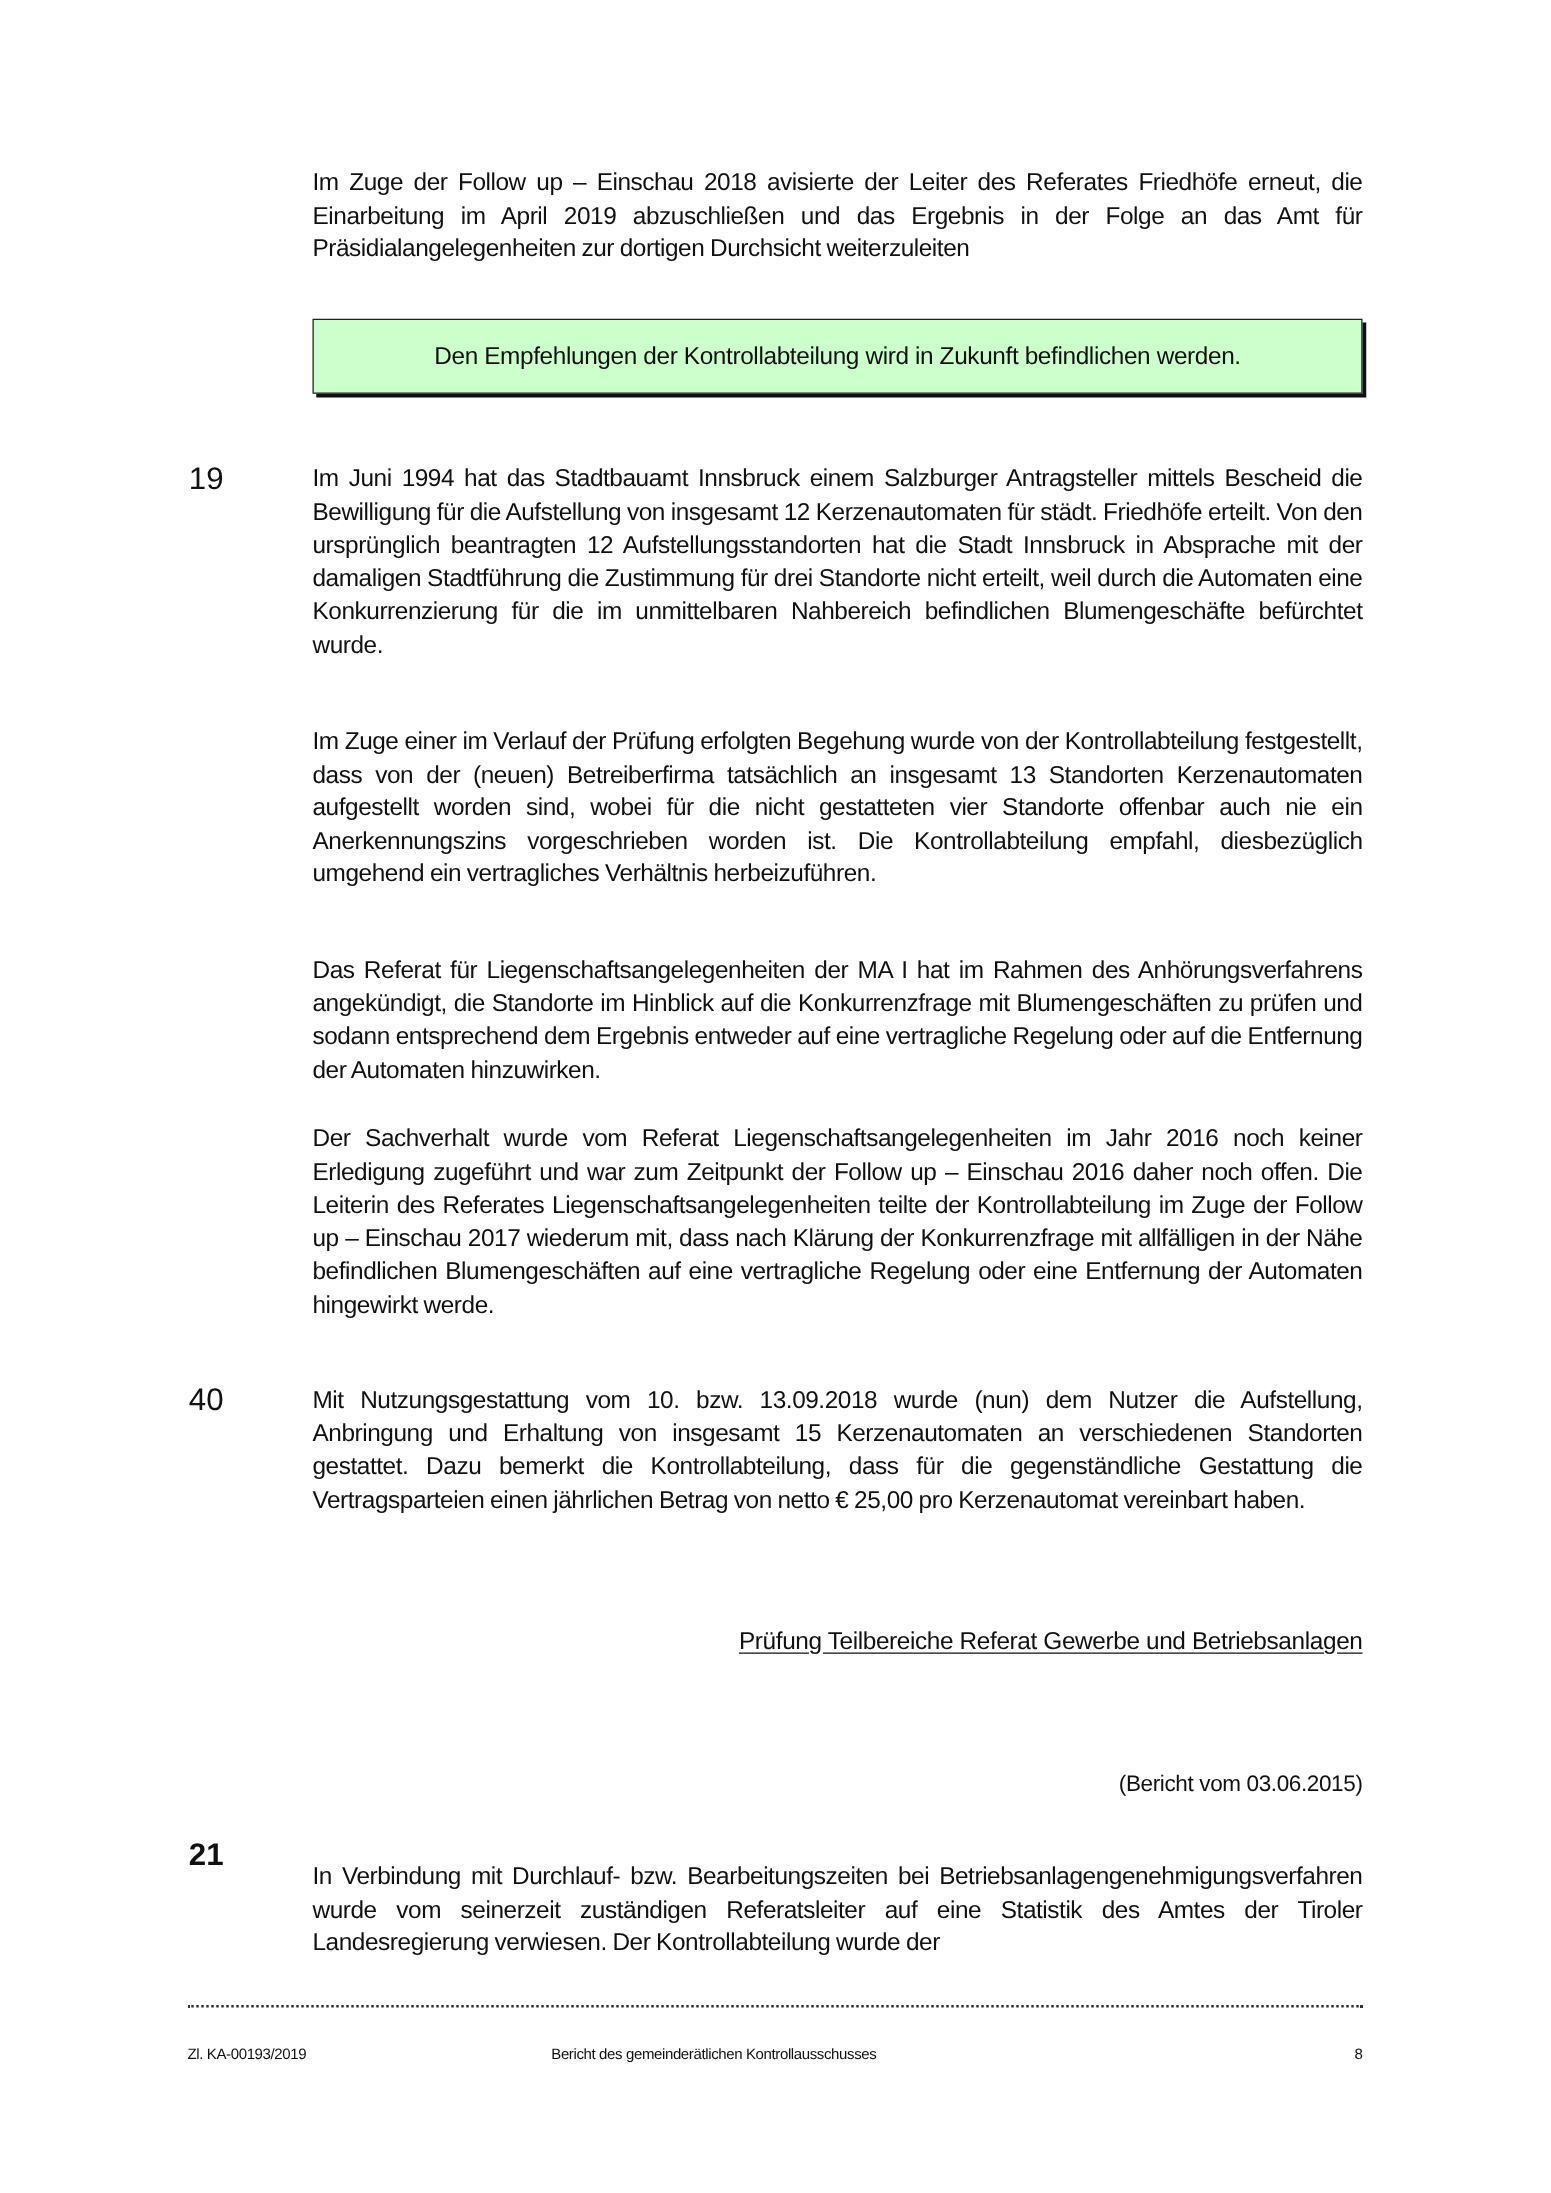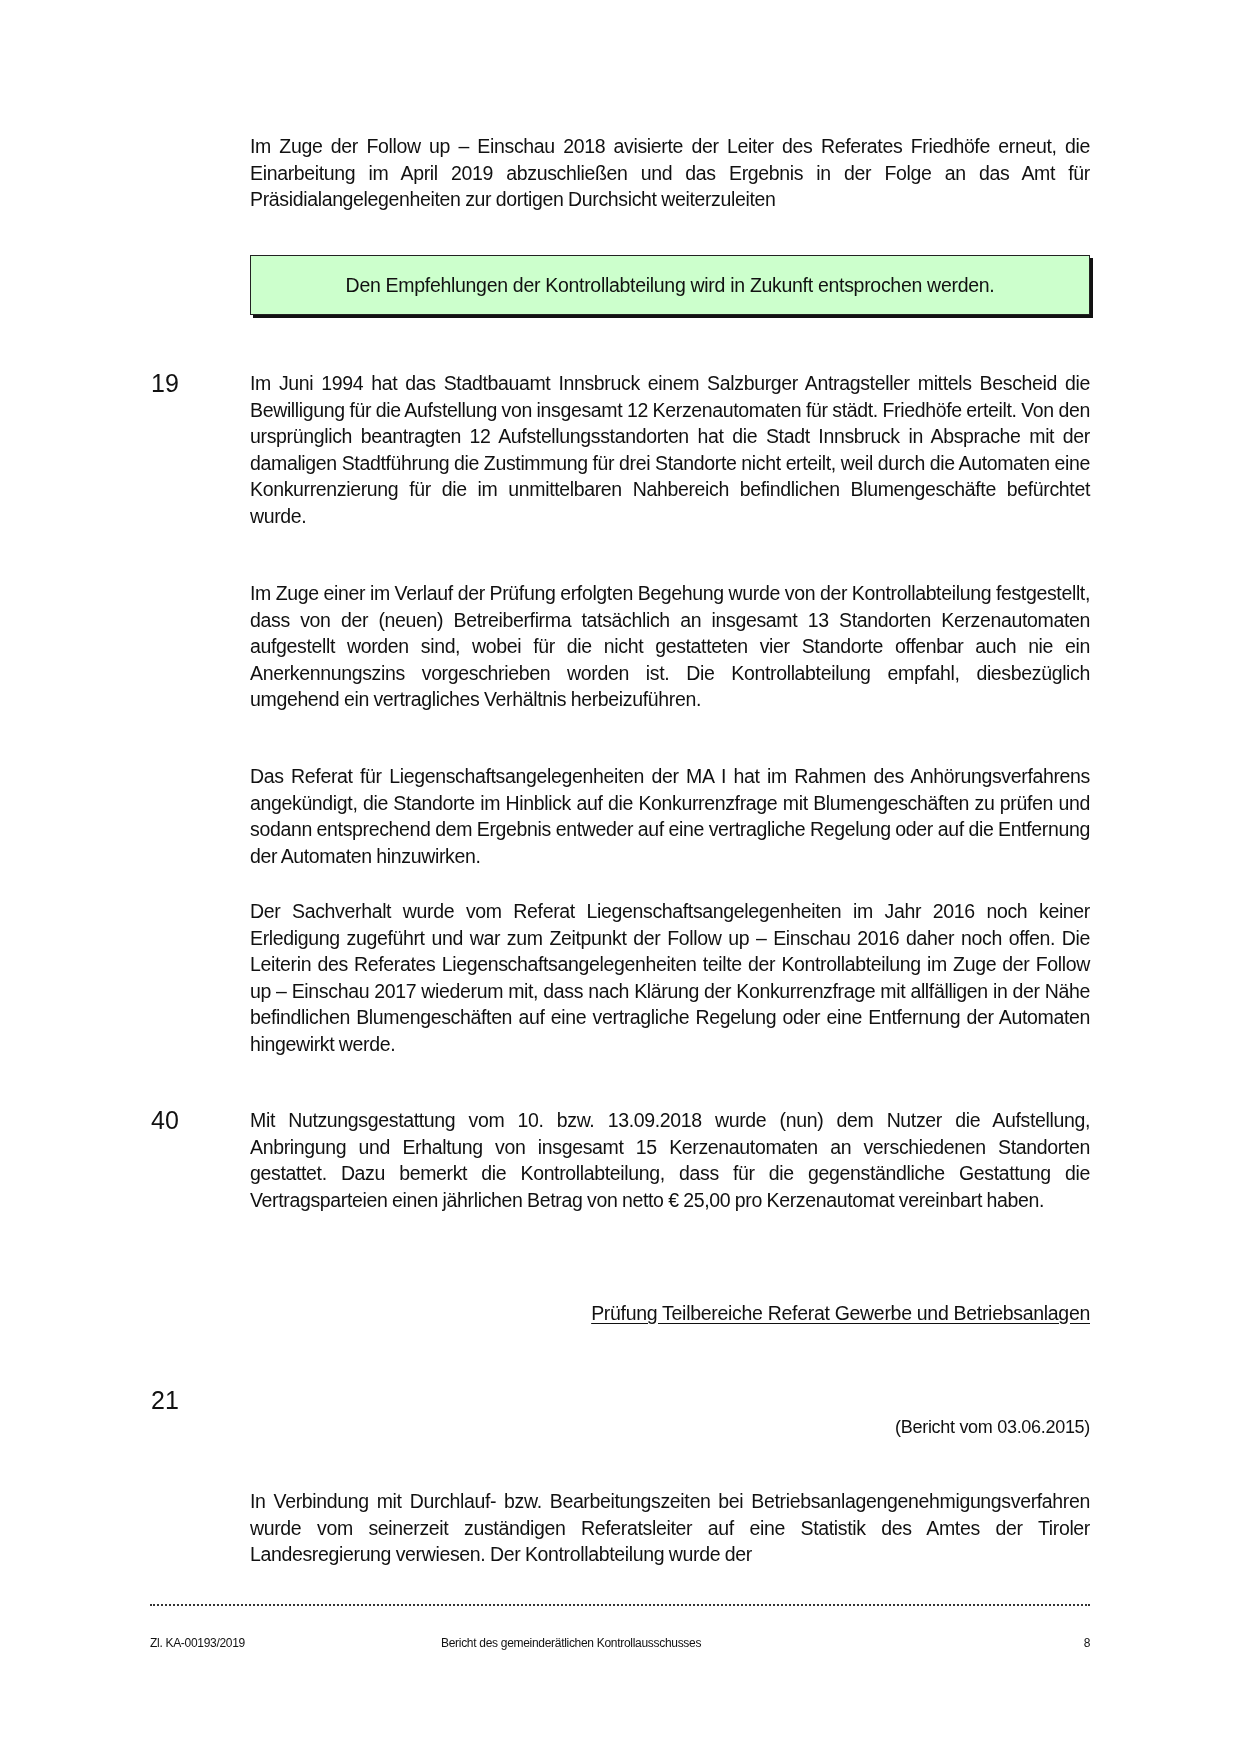--- a/index.html
+++ b/index.html
@@ -23,36 +23,36 @@
   .footer-right { right: 151px; }
 </style>
 </head>
 <body>
 
 <div class="page">
 
   <p class="block" style="top:133px;">Im Zuge der Follow up – Einschau 2018 avisierte der Leiter des Referates Friedhöfe erneut, die Einarbeitung im April 2019 abzuschließen und das Ergebnis in der Folge an das Amt für Präsidialangelegenheiten zur dortigen Durchsicht weiterzuleiten</p>
 
   <div class="box" style="top:255px;">
-    <span>Den Empfehlungen der Kontrollabteilung wird in Zukunft entsprochen werden.</span>
+    <span>Den Empfehlungen der Kontrollabteilung wird in Zukunft befindlichen werden.</span>
   </div>
 
   <p class="num" style="top:370px;">19</p>
   <p class="block" style="top:370px;">Im Juni 1994 hat das Stadtbauamt Innsbruck einem Salzburger Antragsteller mittels Bescheid die Bewilligung für die Aufstellung von insgesamt 12 Kerzenautomaten für städt. Friedhöfe erteilt. Von den ursprünglich beantragten 12 Aufstellungsstandorten hat die Stadt Innsbruck in Absprache mit der damaligen Stadtführung die Zustimmung für drei Standorte nicht erteilt, weil durch die Automaten eine Konkurrenzierung für die im unmittelbaren Nahbereich befindlichen Blumengeschäfte befürchtet wurde.</p>
   <p class="block" style="top:580px;">Im Zuge einer im Verlauf der Prüfung erfolgten Begehung wurde von der Kontrollabteilung festgestellt, dass von der (neuen) Betreiberfirma tatsächlich an insgesamt 13 Standorten Kerzenautomaten aufgestellt worden sind, wobei für die nicht gestatteten vier Standorte offenbar auch nie ein Anerkennungszins vorgeschrieben worden ist. Die Kontrollabteilung empfahl, diesbezüglich umgehend ein vertragliches Verhältnis herbeizuführen.</p>
   <p class="block" style="top:763px;">Das Referat für Liegenschaftsangelegenheiten der MA I hat im Rahmen des Anhörungsverfahrens angekündigt, die Standorte im Hinblick auf die Konkurrenzfrage mit Blumengeschäften zu prüfen und sodann entsprechend dem Ergebnis entweder auf eine vertragliche Regelung oder auf die Entfernung der Automaten hinzuwirken.</p>
   <p class="block" style="top:898px;">Der Sachverhalt wurde vom Referat Liegenschaftsangelegenheiten im Jahr 2016 noch keiner Erledigung zugeführt und war zum Zeitpunkt der Follow up – Einschau 2016 daher noch offen. Die Leiterin des Referates Liegenschaftsangelegenheiten teilte der Kontrollabteilung im Zuge der Follow up – Einschau 2017 wiederum mit, dass nach Klärung der Konkurrenzfrage mit allfälligen in der Nähe befindlichen Blumengeschäften auf eine vertragliche Regelung oder eine Entfernung der Automaten hingewirkt werde.</p>
 
   <p class="num" style="top:1107px;">40</p>
   <p class="block" style="top:1107px;">Mit Nutzungsgestattung vom 10. bzw. 13.09.2018 wurde (nun) dem Nutzer die Aufstellung, Anbringung und Erhaltung von insgesamt 15 Kerzenautomaten an verschiedenen Standorten gestattet. Dazu bemerkt die Kontrollabteilung, dass für die gegenständliche Gestattung die Vertragsparteien einen jährlichen Betrag von netto € 25,00 pro Kerzenautomat vereinbart haben.</p>
 
 
   <p class="heading" style="top:1302px;">Prüfung Teilbereiche Referat Gewerbe und Betriebsanlagen</p>
   <p class="subheading" style="top:1417px;">(Bericht vom 03.06.2015)</p>
 
-  <p class="num" style="top:1387px;">21</p>
+  <p class="num" style="top:1471px;font-weight:bold;">21</p>
   <p class="block" style="top:1488px;">In Verbindung mit Durchlauf- bzw. Bearbeitungszeiten bei Betriebsanlagengenehmigungsverfahren wurde vom seinerzeit zuständigen Referatsleiter auf eine Statistik des Amtes der Tiroler Landesregierung verwiesen. Der Kontrollabteilung wurde der</p>
 
   <div class="dots"></div>
   <p class="footer footer-left">Zl. KA-00193/2019</p>
   <p class="footer footer-center">Bericht des gemeinderätlichen Kontrollausschusses</p>
   <p class="footer footer-right">8</p>
 </div>
 
 </body></html>

